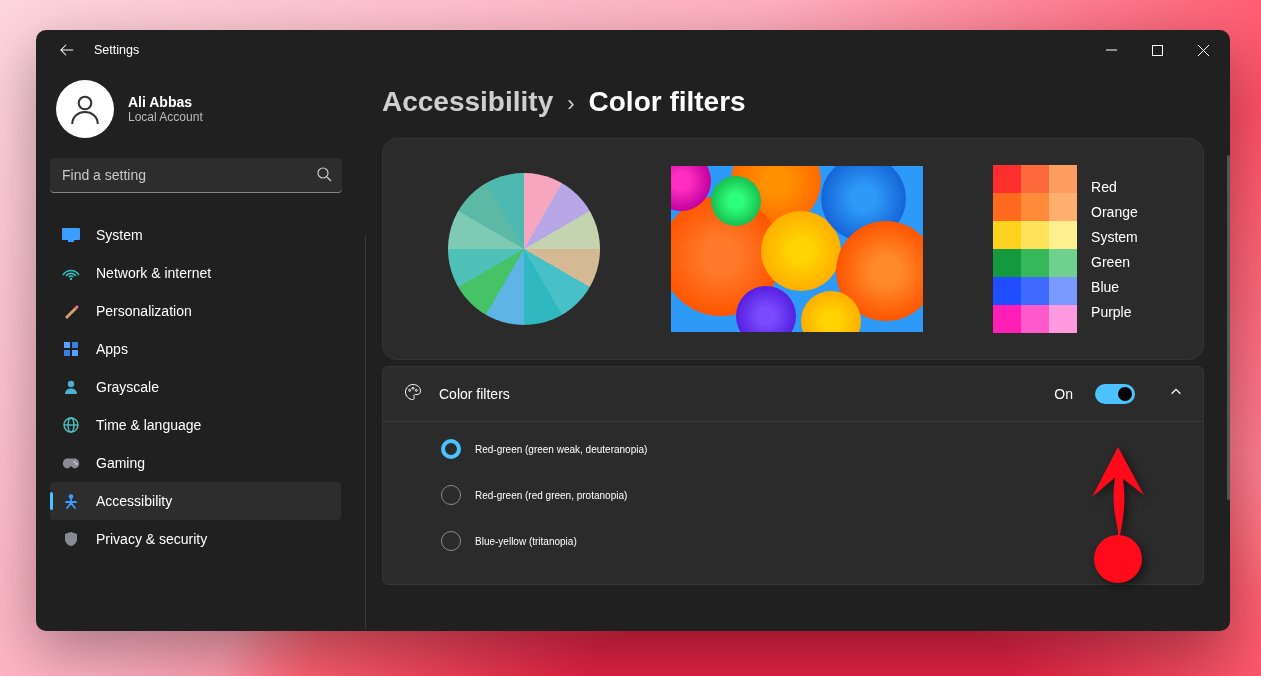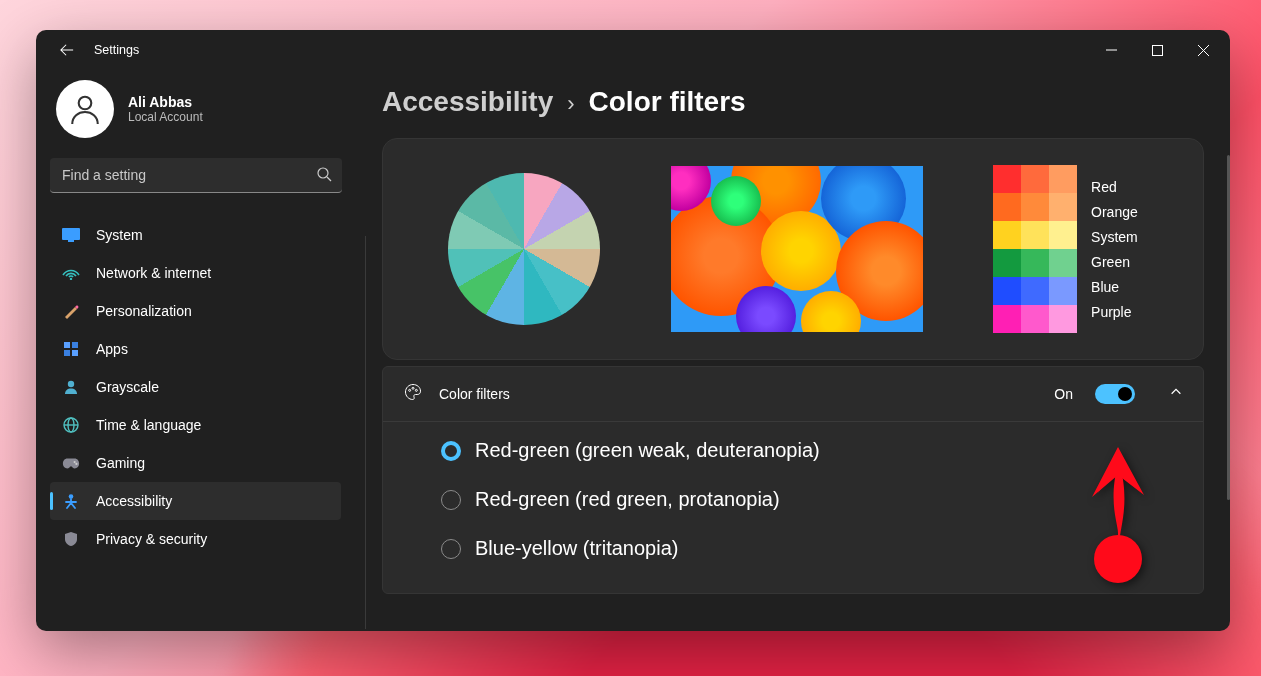--- a/index.html
+++ b/index.html
@@ -72,21 +72,21 @@
   .swatch-grid { display:grid; grid-template-columns: repeat(3, 28px); grid-auto-rows: 28px; }
   .swatch-grid div { width:28px; height:28px; }
   .swatch-labels { display:flex; flex-direction:column; gap: 9px; font-size:14px; }
   .setting-row { display:flex; align-items:center; padding: 15px 20px; gap:16px; }
   .setting-row .label { font-size:14px; flex:1; }
   .toggle-state { font-size:14px; margin-right:6px; }
   .toggle { width:40px; height:20px; border-radius:10px; background:#4cc2ff; position:relative; }
   .toggle::after { content:''; position:absolute; right:3px; top:3px; width:14px; height:14px; border-radius:50%; background:#000; }
   .chev { margin-left:18px; }
   .options { padding: 4px 20px 20px 58px; border-top:1px solid #3a3a3a; }
-  .radio-row { display:flex; align-items:center; gap:14px; padding: 13px 0; font-size:20px; }
+  .radio-row { display:flex; align-items:center; gap:14px; padding: 13px 0; font-size:10px; }
   .radio { width:20px; height:20px; border-radius:50%; border:1px solid #8a8a8a; position:relative; }
   .radio.checked { border:4px solid #4cc2ff; }
   .scrollbar { position:absolute; right:0; top:85px; width:3px; height:345px; background:#555; border-radius:2px; }
   .arrow-overlay { position:absolute; right:72px; bottom:44px; filter: drop-shadow(3px 3px 4px rgba(0,0,0,0.5)); }
 </style>
 </head>
 <body>
 
 <div class="bgwave"></div>
 

